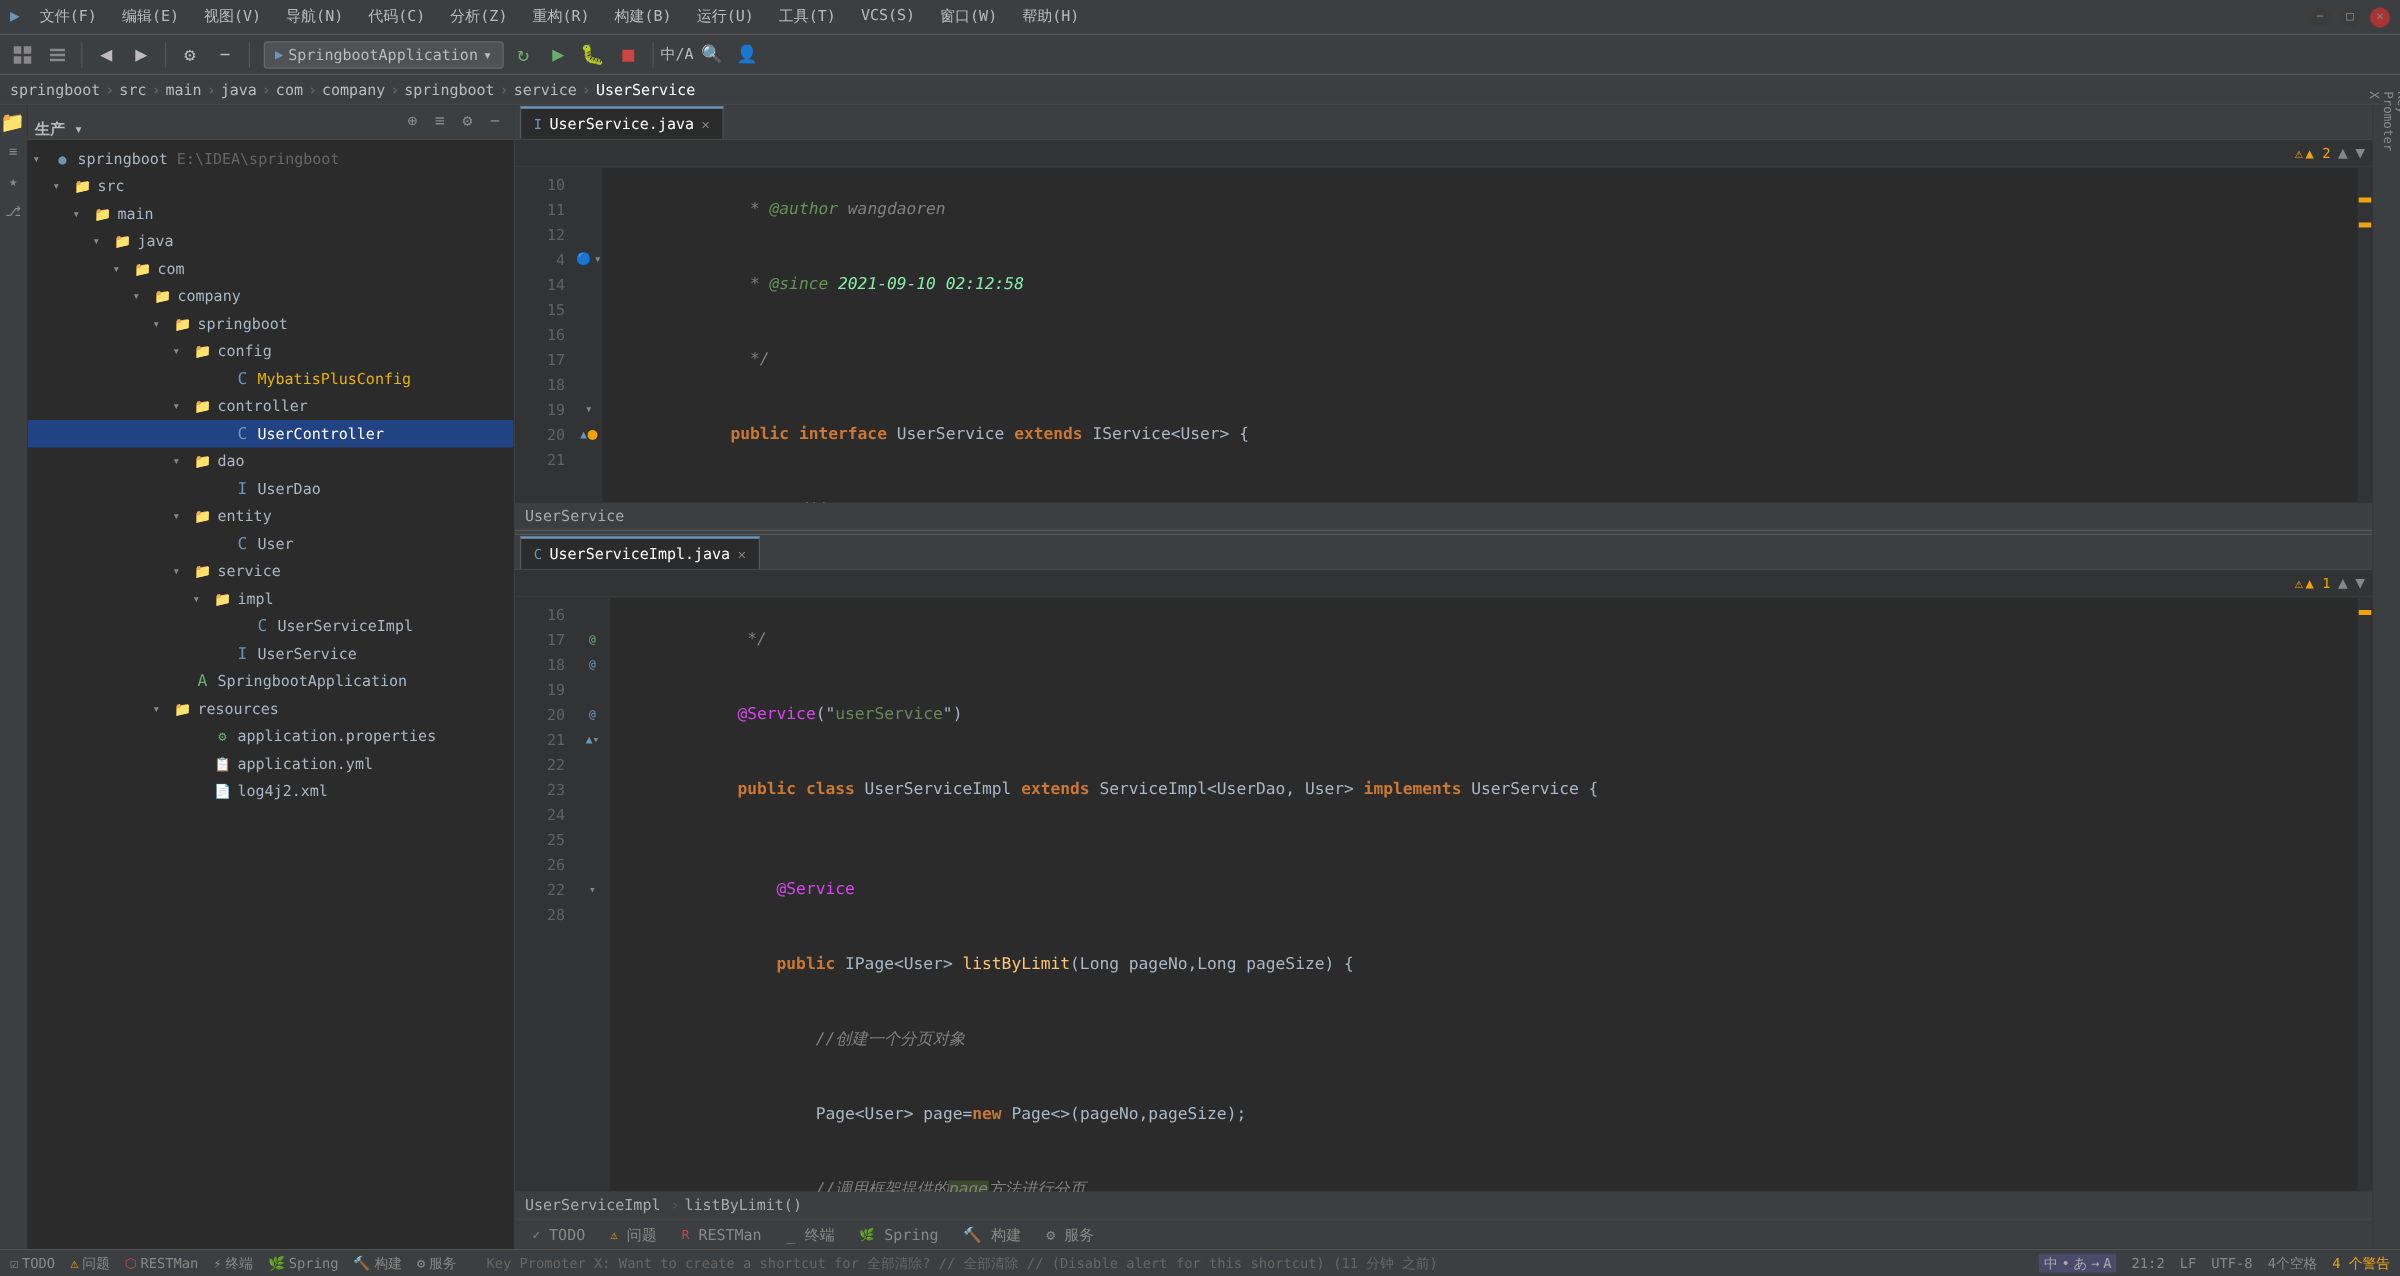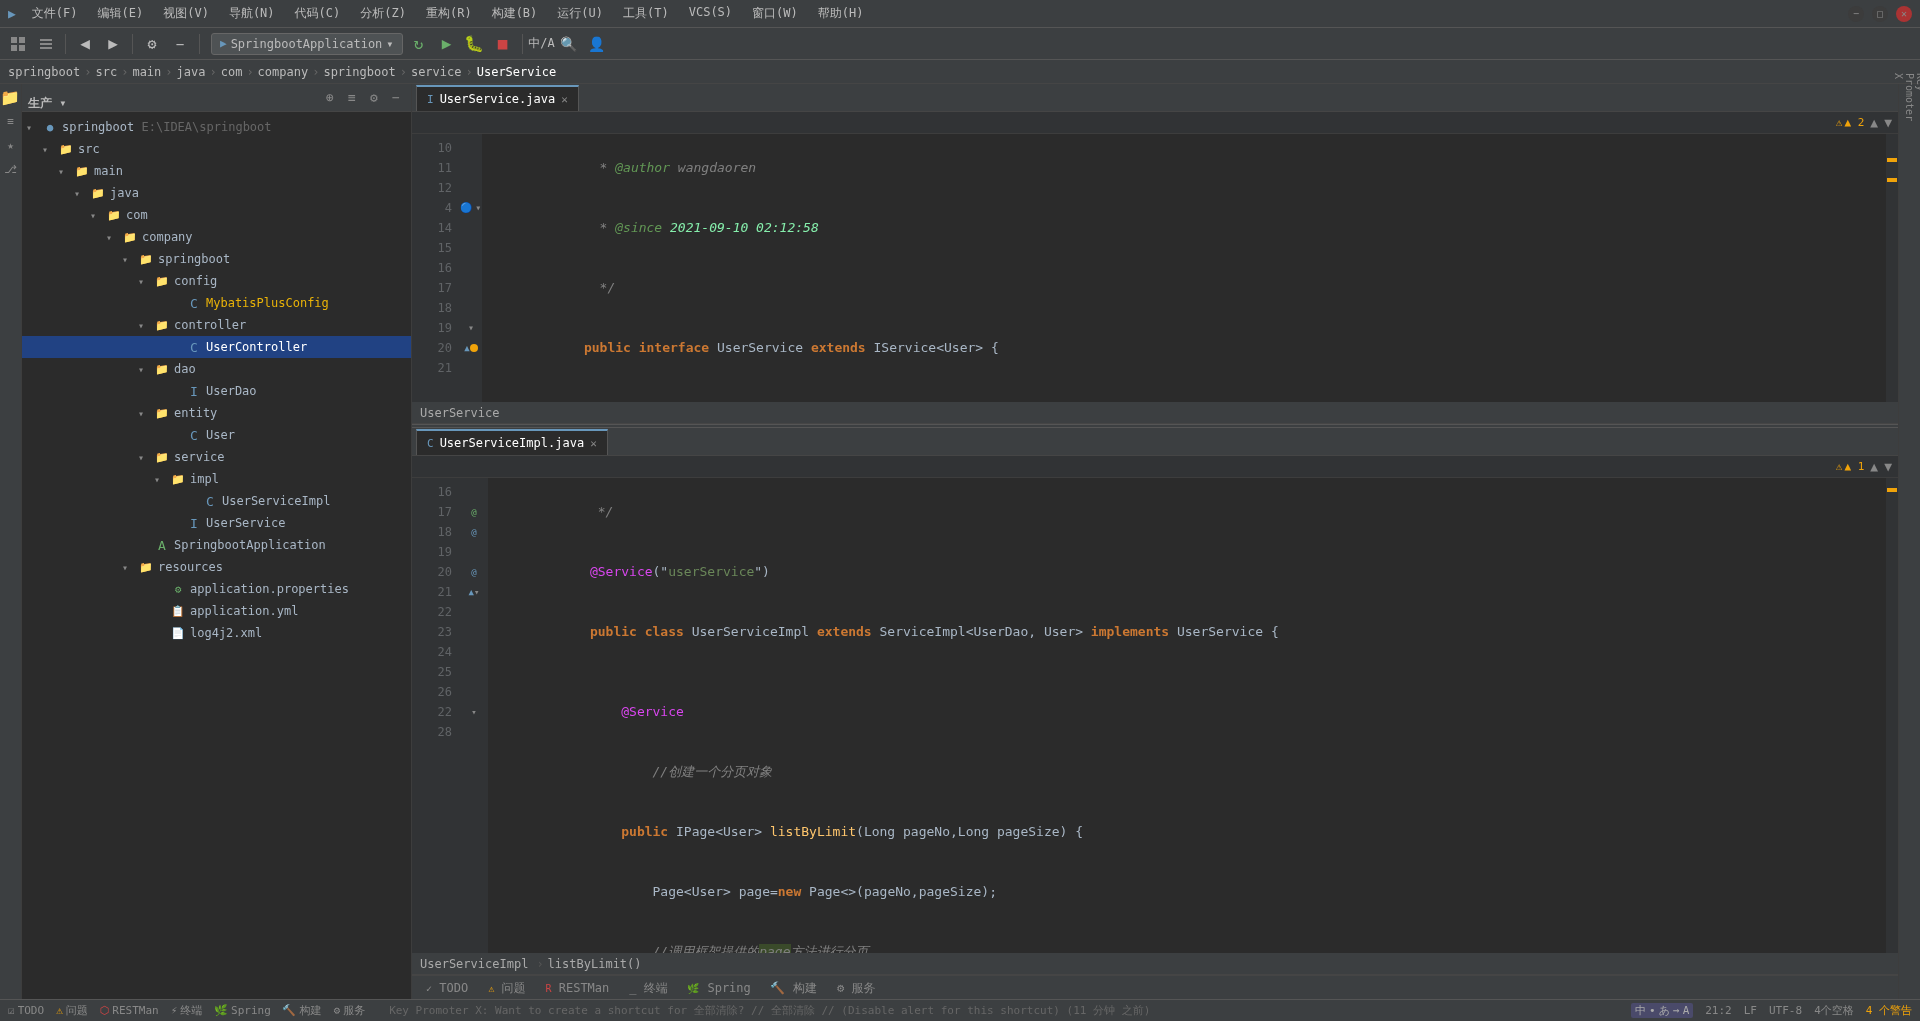--- a/index.html
+++ b/index.html
@@ -871,25 +871,25 @@
             <span class="kw">public class </span><span style="color:#a9b7c6;">UserServiceImpl</span><span class="kw"> extends </span><span style="color:#a9b7c6;">ServiceImpl</span><span>&lt;</span><span style="color:#a9b7c6;">UserDao</span><span>, </span><span style="color:#a9b7c6;">User</span><span>&gt;</span><span class="kw"> implements </span><span style="color:#a9b7c6;">UserService</span><span> {</span>
           </div>
 
           <div class="code-line">&nbsp;</div>
 
           <div class="code-line">
             <span>    </span><span class="annotation">@Service</span>
           </div>
 
           <div class="code-line">
+            <span>    </span><span class="kw">public </span><span style="color:#a9b7c6;">IPage</span><span>&lt;</span><span style="color:#a9b7c6;">User</span><span>&gt; </span><span class="method">listByLimit</span><span>(</span><span style="color:#a9b7c6;">Long</span><span> pageNo,</span><span style="color:#a9b7c6;">Long</span><span> pageSize) {</span>
+          </div>
+
+          <div class="code-line">
             <span class="comment">        //创建一个分页对象</span>
-          </div>
-
-          <div class="code-line">
-            <span>    </span><span class="kw">public </span><span style="color:#a9b7c6;">IPage</span><span>&lt;</span><span style="color:#a9b7c6;">User</span><span>&gt; </span><span class="method">listByLimit</span><span>(</span><span style="color:#a9b7c6;">Long</span><span> pageNo,</span><span style="color:#a9b7c6;">Long</span><span> pageSize) {</span>
           </div>
 
           <div class="code-line">
             <span>        </span><span style="color:#a9b7c6;">Page</span><span>&lt;</span><span style="color:#a9b7c6;">User</span><span>&gt; page=</span><span class="kw">new </span><span style="color:#a9b7c6;">Page</span><span>&lt;&gt;(pageNo,pageSize);</span>
           </div>
 
           <div class="code-line">
             <span class="comment">        //调用框架提供的<span style="background:#3a4a2a;">page</span>方法进行分页</span>
           </div>
 

